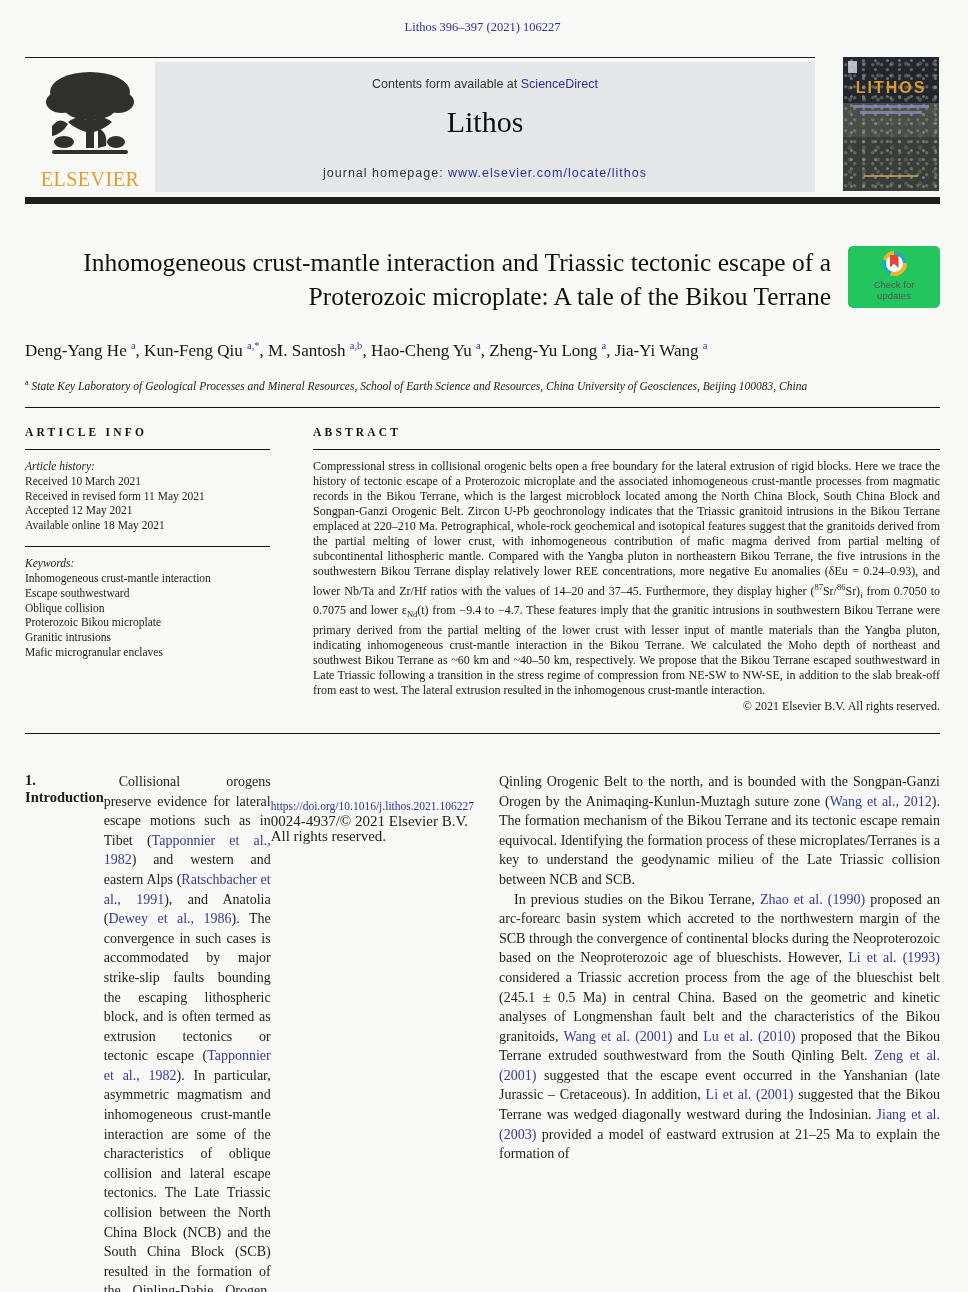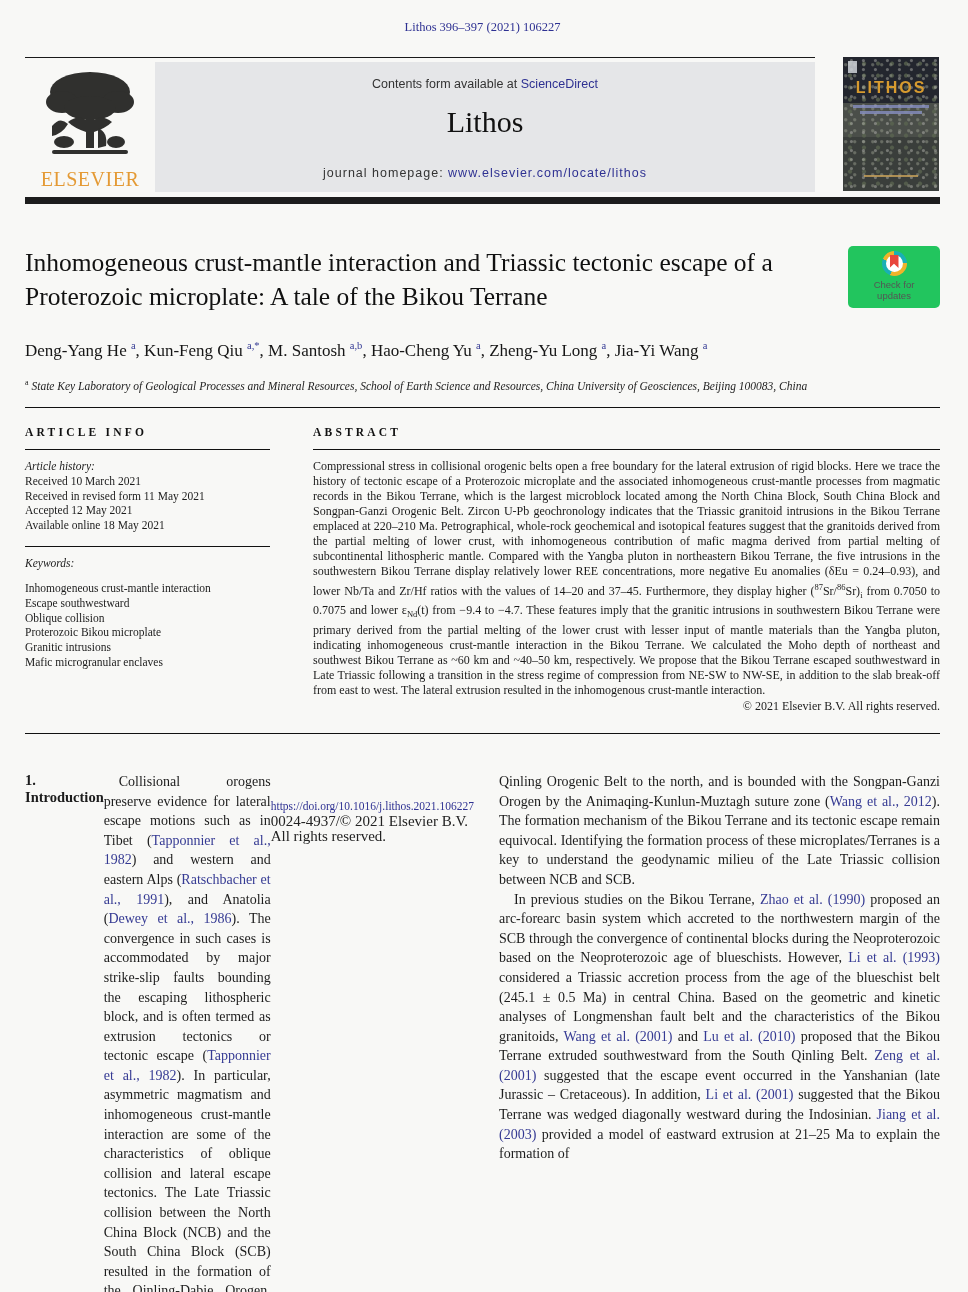--- a/index.html
+++ b/index.html
@@ -40,21 +40,21 @@
     font-family:"Liberation Sans",sans-serif; font-weight:bold; font-size:16px;
     letter-spacing:2px; color:#d79b2f; }
   .cover-bar { position:absolute; left:10%; width:80%; height:3px; background:#8b93c9; opacity:.75; }
   .cover-bar.b1 { top:48px; } .cover-bar.b2 { top:54px; width:64%; left:18%; }
   .cover-bar.b3 { top:118px; height:2px; background:#c9a25a; width:56%; left:22%; opacity:.8; }
 
   .thick-bar { height:7px; background:#1d1d1d; margin-top:5px; }
 
   
   .title-row { display:flex; margin-top:42px; }
-  .art-title { width:806px; font-size:25.5px; line-height:1.34; color:#111; }
+  .art-title { width:806px; font-size:25.5px; line-height:1.34; color:#111;text-align:right; }
   .badge { margin-left:auto; width:92px; height:62px; background:#22c55e; border-radius:5px;
     text-align:center; padding-top:5px; cursor:pointer; }
   .cm-circle { width:25px; height:25px; border-radius:50%; margin:0 auto; position:relative;
     background:conic-gradient(#19b0b5 0 90deg, #f0b32a 90deg 200deg, #19b0b5 200deg 290deg, #f0b32a 290deg 360deg); }
   .cm-inner { position:absolute; inset:4px; background:#fff; border-radius:50%; }
   .cm-mark { position:absolute; top:4px; left:8px; width:9px; height:13px; background:#e8453c;
     clip-path:polygon(0 0,100% 0,100% 100%,50% 68%,0 100%); }
   .badge-text { font-family:"Liberation Sans",sans-serif; font-size:9.5px; line-height:10.5px; color:#555; margin-top:4px; }
 
   
@@ -66,21 +66,21 @@
   .rule-full { border-top:1px solid #111; margin-top:13px; }
 
   
   .info-section { display:flex; }
   .info-col { width:245px; }
   .abs-col { flex:1; margin-left:43px; }
   .sec-header { font-size:11.5px; font-weight:bold; letter-spacing:3.2px; margin-top:18px; color:#111; }
   .sub-rule { border-top:1px solid #111; margin-top:11px; margin-bottom:9px; }
   .hist-label, .kw-label { font-size:11.5px; font-style:italic; line-height:15px; }
   .hist-line, .kw-line { font-size:11.5px; line-height:14.8px; }
-  .kw-block { margin-top:10px; }
+  .kw-block { margin-top:0; }
   .abstract-body { font-size:12px; line-height:15.1px; text-align:justify; color:#1a1a1a; }
   .abstract-body sup, .abstract-body sub { font-size:8.5px; }
   .copyright { font-size:12px; text-align:right; margin-top:1px; }
 
   .divider-2 { border-top:1px solid #111; margin-top:19px; }
 
   
   .body-cols { display:flex; margin-top:38px; height:455px; }
   .col-left { width:449px; display:flex; flex-direction:row; }
   .col-right { width:441px; margin-left:25px; }

